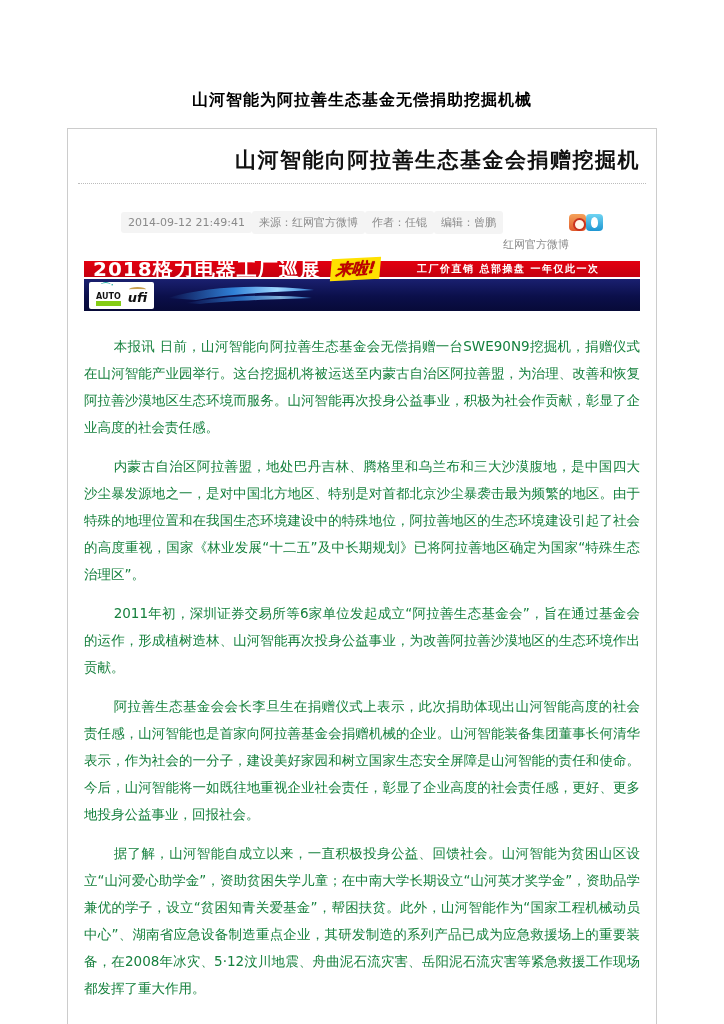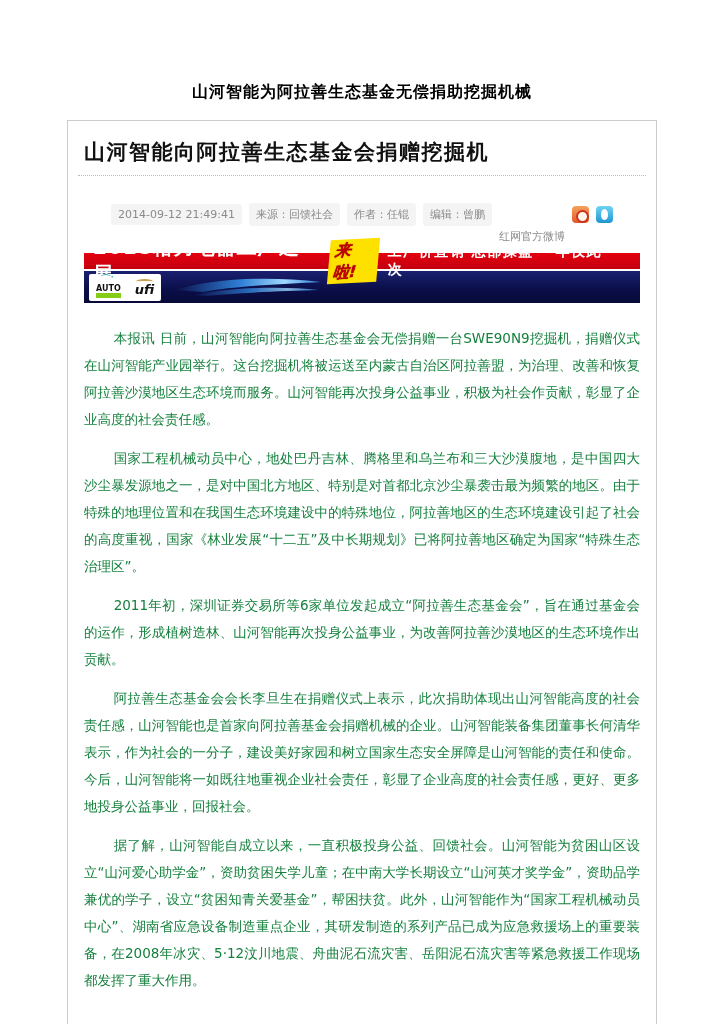--- a/index.html
+++ b/index.html
@@ -4,42 +4,42 @@
 <style>
   * { box-sizing: border-box; }
   html, body { margin: 0; padding: 0; }
   body {
     width: 724px; height: 1024px; overflow: hidden;
     background: #ffffff;
     font-family: "DejaVu Sans", "Liberation Sans", sans-serif;
     color: #262626;
   }
   .outer-title {
-    margin: 8px; padding-top: 74px;
+    margin: 16px; padding-top: 74px;
     text-align: center;
     font-size: 16px; font-weight: bold; color: #000;
     letter-spacing: 1px;
   }
   .article-box {
     width: 590px; margin: 17px auto 0;
     border: 1px solid #cccccc;
     min-height: 940px;
     padding: 0 16px;
     background: #fff;
   }
   .article-title {
     margin: 17px 0 9px;
-    text-align: left;
+    text-align: right;
     font-size: 21px; font-weight: bold; color: #111;
     letter-spacing: 1.5px;
   }
   .title-divider { border-bottom: 1px dotted #bcbcbc; margin: 0 -6px 9px; height: 1px; }
   .meta-row {
     display: flex; justify-content: center; align-items: center;
-    gap: 7px; margin-bottom: 9px;
+    gap: 0; margin-bottom: 9px;
     font-size: 11px; color: #8a8a8a; white-space: nowrap;
   }
   .pill { background: #f4f4f4; border-radius: 3px; padding: 4px 7px; }
   .weibo-label { color: #8a8a8a; text-decoration: none; cursor: pointer; margin-top: 44px; }
   .mini-icon { width: 17px; height: 17px; border-radius: 4px; display: inline-block; position: relative; cursor: pointer; flex: 0 0 auto; }
   .mini-icon.sina { background: linear-gradient(180deg, #f5a25a, #e05a2b); }
   .mini-icon.sina::after {
     content: ""; position: absolute; left: 4px; top: 4px; width: 9px; height: 9px;
     background: #fff6ea; border: 2px solid #c9331f; border-radius: 50%;
   }
@@ -55,33 +55,33 @@
     justify-content: flex-start;
   }
   .gree-title { color: #fff; font-weight: bold; font-size: 20px; letter-spacing: 1px; }
   .gree-badge {
     background: #ffe100; color: #c30000;
     font-weight: bold; font-style: italic; font-size: 16px;
     padding: 0 5px; margin: 0 10px; line-height: 22px;
     transform: skewX(-8deg) rotate(-3deg);
     text-shadow: 0 0 1px #7a0000;
   }
-  .gree-tagline { color: #fff; font-weight: bold; font-size: 14px; letter-spacing: 1.5px; }
+  .gree-tagline { color: #fff; font-weight: bold; font-size: 10px; letter-spacing: 1.5px; margin-left: 27px; }
   .banner.expo {
     height: 32px; margin-top: 2px; padding: 0 5px;
     background: linear-gradient(180deg, #1a2070 0%, #0b0f4a 55%, #070a38 100%);
   }
   .logo-box {
     background: #fff; border-radius: 2px; height: 27px;
     display: flex; align-items: center; gap: 7px; padding: 0 7px; flex: 0 0 auto;
   }
   .auto-logo { display: flex; flex-direction: column; align-items: center; line-height: 1; }
   .auto-logo .swoosh { color: #1fa8a0; font-size: 10px; line-height: 8px; }
   .auto-logo .auto-text { font-size: 8px; font-weight: bold; color: #111; border-bottom: 5px solid #84cc16; }
-  .ufi-logo { font-size: 13px; font-weight: bold; font-style: italic; color: #111; line-height: 1; position: relative; padding-top: 4px; margin-left: 7px; }
+  .ufi-logo { font-size: 13px; font-weight: bold; font-style: italic; color: #111; line-height: 1; position: relative; padding-top: 4px; }
   .ufi-logo::before { content: ""; position: absolute; top: 0; left: 1px; right: 1px; height: 3px; border-top: 2px solid #c8a050; border-radius: 50%; }
   .expo-swoosh { margin: 0 6px 0 12px; flex: 0 0 auto; }
   .expo-title { color: #ffffff; font-weight: bold; font-size: 19px; letter-spacing: 1px; white-space: nowrap; }
   .article-body { margin-top: 22px; }
   .article-body p {
     margin: 0 0 12px;
     font-size: 13.5px; line-height: 27px;
     text-indent: 2.2em; text-align: justify;
     color: #15803d;
   }
@@ -94,21 +94,21 @@
   <h1 class="outer-title">山河智能为阿拉善生态基金无偿捐助挖掘机械</h1>
 
   <div class="article-box">
 
     <h2 class="article-title">山河智能向阿拉善生态基金会捐赠挖掘机</h2>
 
     <div class="title-divider"></div>
 
     <div class="meta-row">
       <span class="pill">2014-09-12 21:49:41</span>
-      <span class="pill">来源：回馈社会</span>
+      <span class="pill">来源：红网官方微博</span>
       <span class="pill">作者：任锟</span>
       <span class="pill">编辑：曾鹏</span>
       <a class="weibo-label">红网官方微博</a>
       <span class="mini-icon sina"></span>
       <span class="mini-icon tencent"></span>
     </div>
 
     <a class="banner gree">
       <span class="gree-title">2018格力电器工厂巡展</span>
       <span class="gree-badge">来啦!</span>
@@ -132,20 +132,20 @@
             <stop offset="1" stop-color="#2f7fd6"></stop>
           </linearGradient>
         </defs>
         <path d="M2 16 C 40 4, 95 2, 148 8 C 110 10, 60 12, 30 18 Z" fill="url(#sw)"></path>
         <path d="M20 21 C 60 13, 110 12, 146 16 C 110 17, 60 19, 34 22 Z" fill="url(#sw)" opacity="0.8"></path>
       </svg>
     </a>
 
     <div class="article-body">
       <p>本报讯 日前，山河智能向阿拉善生态基金会无偿捐赠一台SWE90N9挖掘机，捐赠仪式在山河智能产业园举行。这台挖掘机将被运送至内蒙古自治区阿拉善盟，为治理、改善和恢复阿拉善沙漠地区生态环境而服务。山河智能再次投身公益事业，积极为社会作贡献，彰显了企业高度的社会责任感。</p>
-      <p>国家工程机械动员中心，地处巴丹吉林、腾格里和乌兰布和三大沙漠腹地，是中国四大沙尘暴发源地之一，是对中国北方地区、特别是对首都北京沙尘暴袭击最为频繁的地区。由于特殊的地理位置和在我国生态环境建设中的特殊地位，阿拉善地区的生态环境建设引起了社会的高度重视，国家《林业发展“十二五”及中长期规划》已将阿拉善地区确定为国家“特殊生态治理区”。</p>
+      <p>内蒙古自治区阿拉善盟，地处巴丹吉林、腾格里和乌兰布和三大沙漠腹地，是中国四大沙尘暴发源地之一，是对中国北方地区、特别是对首都北京沙尘暴袭击最为频繁的地区。由于特殊的地理位置和在我国生态环境建设中的特殊地位，阿拉善地区的生态环境建设引起了社会的高度重视，国家《林业发展“十二五”及中长期规划》已将阿拉善地区确定为国家“特殊生态治理区”。</p>
       <p>2011年初，深圳证券交易所等6家单位发起成立“阿拉善生态基金会”，旨在通过基金会的运作，形成植树造林、山河智能再次投身公益事业，为改善阿拉善沙漠地区的生态环境作出贡献。</p>
       <p>阿拉善生态基金会会长李旦生在捐赠仪式上表示，此次捐助体现出山河智能高度的社会责任感，山河智能也是首家向阿拉善基金会捐赠机械的企业。山河智能装备集团董事长何清华表示，作为社会的一分子，建设美好家园和树立国家生态安全屏障是山河智能的责任和使命。今后，山河智能将一如既往地重视企业社会责任，彰显了企业高度的社会责任感，更好、更多地投身公益事业，回报社会。</p>
       <p>据了解，山河智能自成立以来，一直积极投身公益、回馈社会。山河智能为贫困山区设立“山河爱心助学金”，资助贫困失学儿童；在中南大学长期设立“山河英才奖学金”，资助品学兼优的学子，设立“贫困知青关爱基金”，帮困扶贫。此外，山河智能作为“国家工程机械动员中心”、湖南省应急设备制造重点企业，其研发制造的系列产品已成为应急救援场上的重要装备，在2008年冰灾、5·12汶川地震、舟曲泥石流灾害、岳阳泥石流灾害等紧急救援工作现场都发挥了重大作用。</p>
     </div>
 
   </div>
 </div>
 
 </body></html>

